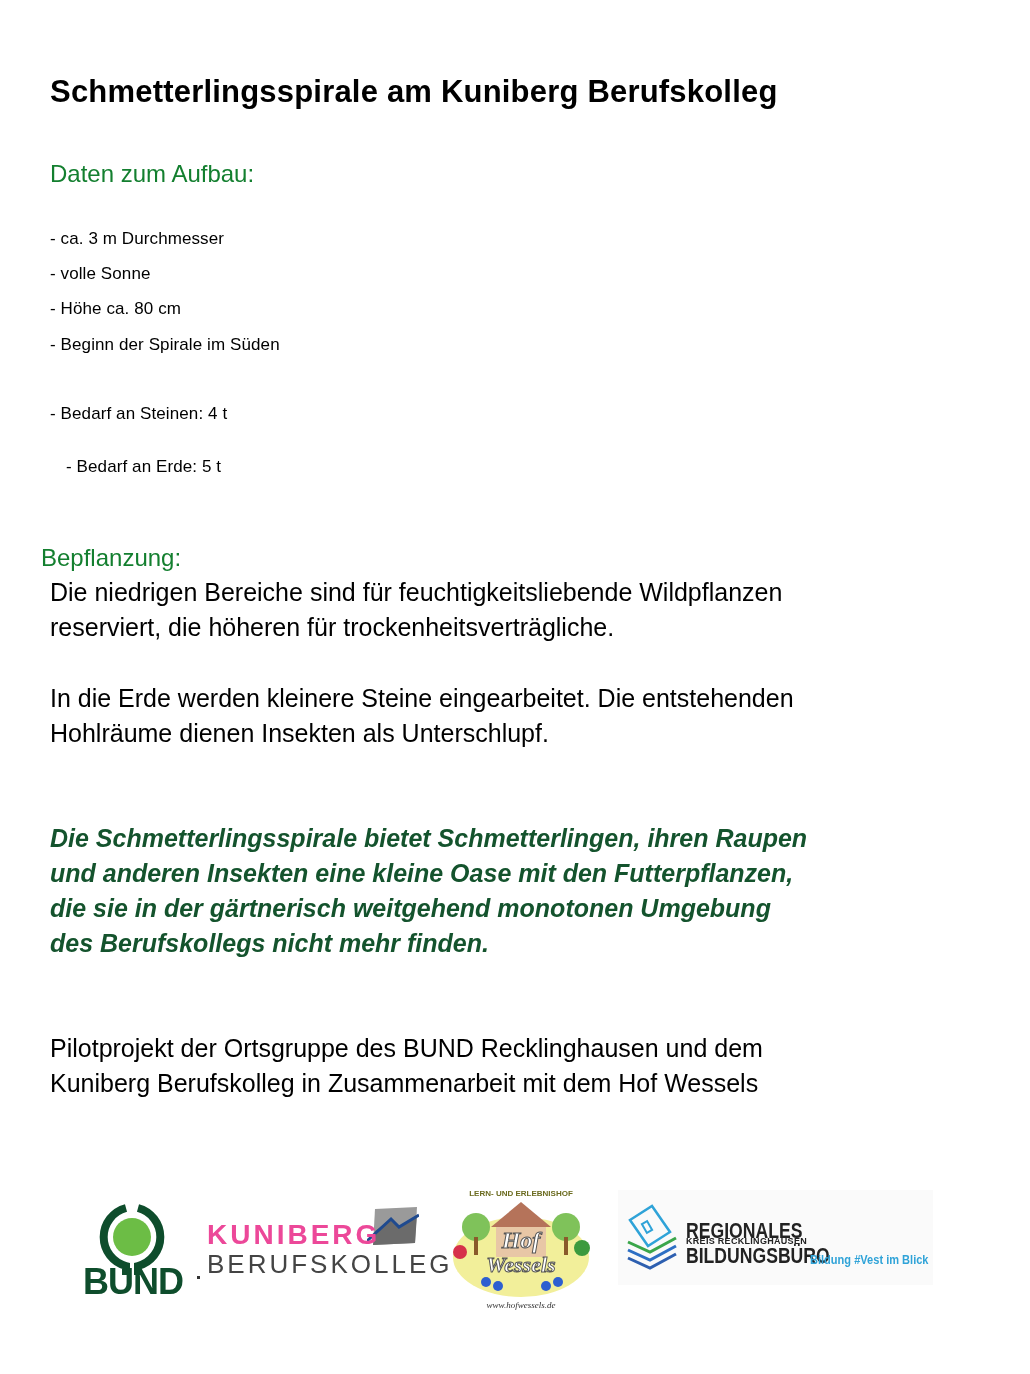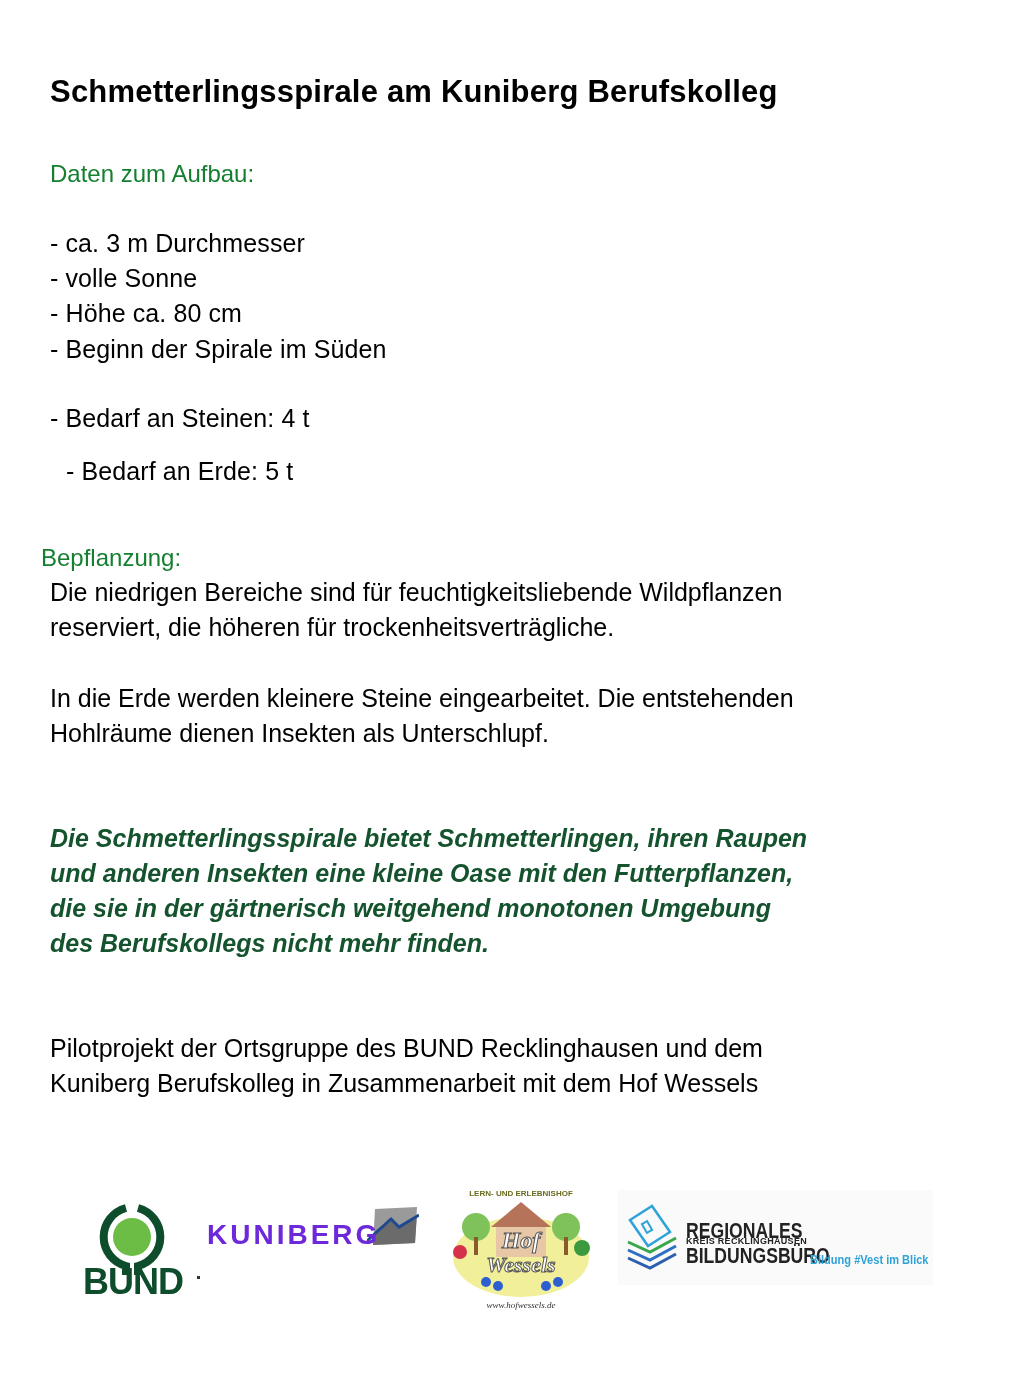--- a/index.html
+++ b/index.html
@@ -1,21 +1,21 @@
 <!DOCTYPE html>
 <html><head>
 <meta charset="utf-8">
 <style>
   html, body { margin: 0; padding: 0; background: #ffffff; }
   body { width: 1030px; height: 1374px; position: relative; overflow: hidden;
          font-family: "Liberation Sans", sans-serif; color: #000; }
   .abs { position: absolute; }
   .title { left: 50px; top: 74px; font-size: 31px; font-weight: bold; letter-spacing: 0.2px; white-space: nowrap; }
   .heading { font-size: 24px; color: #137f2f; white-space: nowrap; }
-  .line { font-size: 25px; white-space: nowrap; letter-spacing: 0.1px; }
+  .line { font-size: 17px; white-space: nowrap; letter-spacing: 0.1px; }
   .para { font-size: 25px; line-height: 35px; white-space: nowrap; }
   .italic-green { font-size: 25px; line-height: 35px; color: #14532d; font-style: italic; font-weight: bold; white-space: nowrap; }
   .bold-para { font-size: 25px; line-height: 35px; white-space: nowrap; }
 </style>
 </head>
 <body>
 
 <div class="abs title">Schmetterlingsspirale am Kuniberg Berufskolleg</div>
 
 <div class="abs heading" style="left:50px; top:160px;">Daten zum Aufbau:</div>
@@ -60,21 +60,22 @@
 </div>
 
 <div class="abs" style="left:197px; top:1276px; width:3px; height:3px; background:#333;"></div>
 
 <div class="abs" style="left:205px; top:1205px; width:215px; height:80px;">
   <svg class="abs" style="left:162px; top:0;" width="52" height="50" viewBox="0 0 52 50">
     <polygon points="8,4 50,2 48,38 6,40" fill="#9a9a9a"></polygon>
     <polygon points="8,26 24,14 32,22 50,10 48,38 6,40" fill="#6b6b6b"></polygon>
     <polyline points="0,36 24,14 32,22 52,10" stroke="#1f4a8f" stroke-width="3" fill="none"></polyline>
   </svg>
-  <div class="abs" style="left:2px; top:14px; font-size:28px; font-weight:bold; color:#6d28d9; letter-spacing:3px;">KUNIBERG</div>
+  <div class="abs" style="left:2px; top:14px; font-size:28px; font-weight:bold; color:#ec4899; letter-spacing:3px;">KUNIBERG</div>
+  <div class="abs" style="left:2px; top:44px; font-size:26px; color:#444; letter-spacing:3px;">BERUFSKOLLEG</div>
 </div>
 
 <div class="abs" style="left:446px; top:1182px; width:150px; height:130px;">
   <svg width="150" height="130" viewBox="0 0 150 130">
     <ellipse cx="75" cy="75" rx="68" ry="40" fill="#f2ef9a"></ellipse>
     <polygon points="45,45 75,20 105,45" fill="#b5735a"></polygon>
     <rect x="50" y="45" width="50" height="30" fill="#e8c7a6"></rect>
     <circle cx="30" cy="45" r="14" fill="#7fc25a"></circle>
     <circle cx="120" cy="45" r="14" fill="#7fc25a"></circle>
     <rect x="28" y="55" width="4" height="18" fill="#8a5a2b"></rect>

